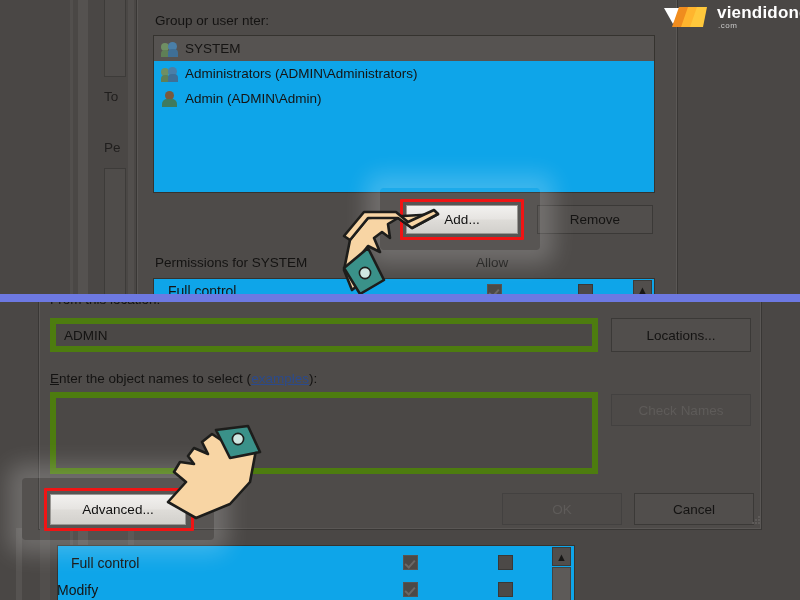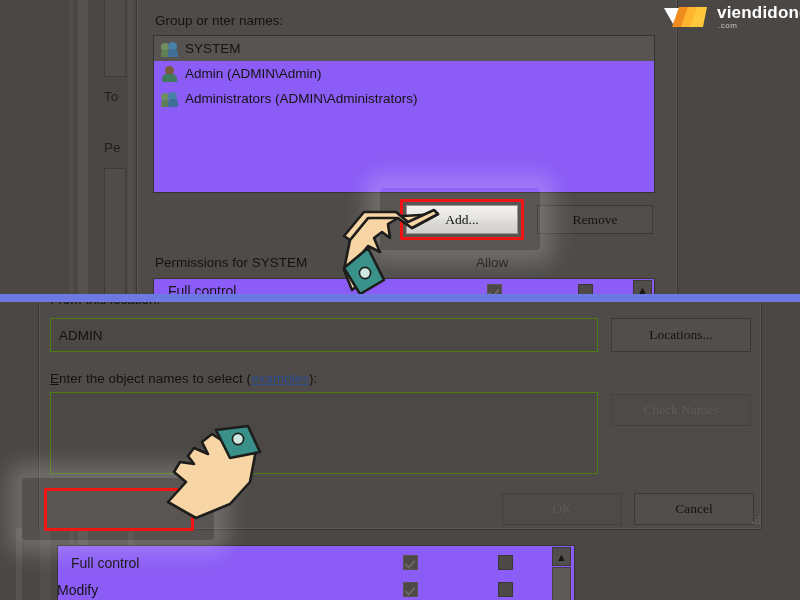--- a/index.html
+++ b/index.html
@@ -14,29 +14,29 @@
   
   .bg-win{position:absolute;background:#4f4c4a;border:1px solid #3d3b39;}
   .bg-strip{position:absolute;background:#524f4d;}
 
   
   .dlg{position:absolute;background:#4e4b49;border:1px solid #393735;box-shadow:0 0 0 1px #5a5755 inset;}
 
   .lbl{position:absolute;color:#141312;font-size:13.5px;line-height:16px;white-space:nowrap;}
   .lbl.dim{color:#201e1d;}
 
-  .listbox{position:absolute;background:#8b5cf6;border:1px solid #35332f;}
+  .listbox{position:absolute;background:#0ea5e9;border:1px solid #35332f;}
   .listrow{display:flex;align-items:center;gap:7px;height:25px;padding-left:7px;font-size:13.5px;color:#151413;white-space:nowrap;}
 
   .btn{position:absolute;background:#514e4c;border:1px solid #3b3937;color:#141312;
        font-size:13.5px;display:flex;align-items:center;justify-content:center;
-       font-family:Liberation Serif, serif;box-sizing:border-box;}
+       font-family:Liberation Sans, sans-serif;box-sizing:border-box;}
   .btn.disabled{color:#5e5b59;background:#4d4a48;border-color:#434140;}
 
-  .field{position:absolute;background:#4b4846;border:1px solid #4d7c0f;box-sizing:border-box;
+  .field{position:absolute;background:#4b4846;border:6px solid #4d7c0f;box-sizing:border-box;
          display:flex;align-items:center;padding-left:8px;color:#141312;font-size:13.5px;}
   .field.tall{align-items:flex-start;padding-top:5px;}
 
   .cbox{position:absolute;width:15px;height:15px;border:1px solid #3a3836;box-sizing:border-box;background:#4c4947;}
   .cbox.checked{border-color:#575452;}
   .cbox.checked:after{content:"";position:absolute;left:3px;top:2px;width:4px;height:8px;
       border:solid #6b6866;border-width:0 2px 2px 0;transform:rotate(42deg);}
 
   .permrow{position:absolute;font-size:14px;color:#151413;white-space:nowrap;}
 
@@ -83,47 +83,47 @@
   <div class="bg-strip" style="left:78px;top:-10px;width:10px;height:610px;background:#555250;"></div>
   <div class="bg-win" style="left:104px;top:-30px;width:20px;height:105px;background:#4f4c4a;"></div>
   <div class="bg-win" style="left:104px;top:168px;width:20px;height:180px;background:#4f4c4a;"></div>
   <div class="bg-strip" style="left:128px;top:-10px;width:6px;height:610px;background:#525insufficient;"></div>
 
   <div class="lbl dim" style="left:104px;top:89px;text-align:center;">To</div>
   <div class="lbl dim" style="left:104px;top:140px;">Pe</div>
 
   <div class="dlg" style="left:136px;top:-40px;width:540px;height:340px;"></div>
 
-  <div class="lbl" style="left:155px;top:13px;">Group or nter names:</div>
+  <div class="lbl" style="left:155px;top:13px;">Group or user nter:</div>
 
   <div class="listbox" style="left:153px;top:35px;width:500px;height:156px;">
     <div class="listrow" style="background:#565351;">
       <span class="uicon">
         <i style="left:0;top:3px;width:8px;height:8px;background:#6f8f63;"></i>
         <i style="left:7px;top:2px;width:9px;height:9px;background:#4a7fa8;"></i>
         <i style="left:0;top:10px;width:9px;height:7px;background:#5f7f56;border-radius:4px 4px 0 0;"></i>
         <i style="left:7px;top:9px;width:10px;height:8px;background:#3f6f96;border-radius:4px 4px 0 0;"></i>
       </span>
       <span>SYSTEM</span>
     </div>
     <div class="listrow">
       <span class="uicon">
-        <i style="left:4px;top:1px;width:9px;height:9px;background:#7a5a3c;"></i>
-        <i style="left:1px;top:9px;width:15px;height:8px;background:#3f7a5e;border-radius:5px 5px 0 0;"></i>
-      </span>
-      <span>Admin (ADMIN\Admin)</span>
-    </div>
-    <div class="listrow">
-      <span class="uicon">
         <i style="left:0;top:3px;width:8px;height:8px;background:#6f8f63;"></i>
         <i style="left:7px;top:2px;width:9px;height:9px;background:#4a7fa8;"></i>
         <i style="left:0;top:10px;width:9px;height:7px;background:#5f7f56;border-radius:4px 4px 0 0;"></i>
         <i style="left:7px;top:9px;width:10px;height:8px;background:#3f6f96;border-radius:4px 4px 0 0;"></i>
       </span>
       <span>Administrators (ADMIN\Administrators)</span>
+    </div>
+    <div class="listrow">
+      <span class="uicon">
+        <i style="left:4px;top:1px;width:9px;height:9px;background:#7a5a3c;"></i>
+        <i style="left:1px;top:9px;width:15px;height:8px;background:#3f7a5e;border-radius:5px 5px 0 0;"></i>
+      </span>
+      <span>Admin (ADMIN\Admin)</span>
     </div>
   </div>
 
   <div class="glow" style="left:380px;top:188px;width:160px;height:62px;"></div>
 
   <div class="btn hl" style="left:406px;top:205px;width:112px;height:29px;">Add...</div>
   <div class="redbox" style="left:400px;top:199px;width:124px;height:41px;"></div>
 
   <div class="btn" style="left:537px;top:205px;width:116px;height:29px;">Remove</div>
 
@@ -161,20 +161,21 @@
   <div class="lbl" style="left:50px;top:371px;">
     <span class="u">E</span><span>nter the object names to select (</span><span class="link">examples</span><span>):</span>
   </div>
 
   <div class="field tall" style="left:50px;top:392px;width:548px;height:82px;"></div>
 
   <div class="btn disabled" style="left:611px;top:394px;width:140px;height:32px;">Check Names</div>
 
   <div class="glow" style="left:22px;top:478px;width:192px;height:62px;"></div>
 
+  <div class="btn hl" style="left:50px;top:494px;width:136px;height:31px;">Advanced...</div>
   <div class="redbox" style="left:44px;top:488px;width:150px;height:43px;"></div>
 
   <div class="btn disabled" style="left:502px;top:493px;width:120px;height:32px;">OK</div>
   <div class="btn" style="left:634px;top:493px;width:120px;height:32px;">Cancel</div>
 
   <div style="position:absolute;left:750px;top:512px;width:12px;height:12px;">
     <svg viewBox="0 0 12 12" width="12" height="12">
       <g fill="#5e5b59">
         <rect x="8" y="2" width="2" height="2"></rect>
           <rect x="5" y="5" width="2" height="2"></rect>

